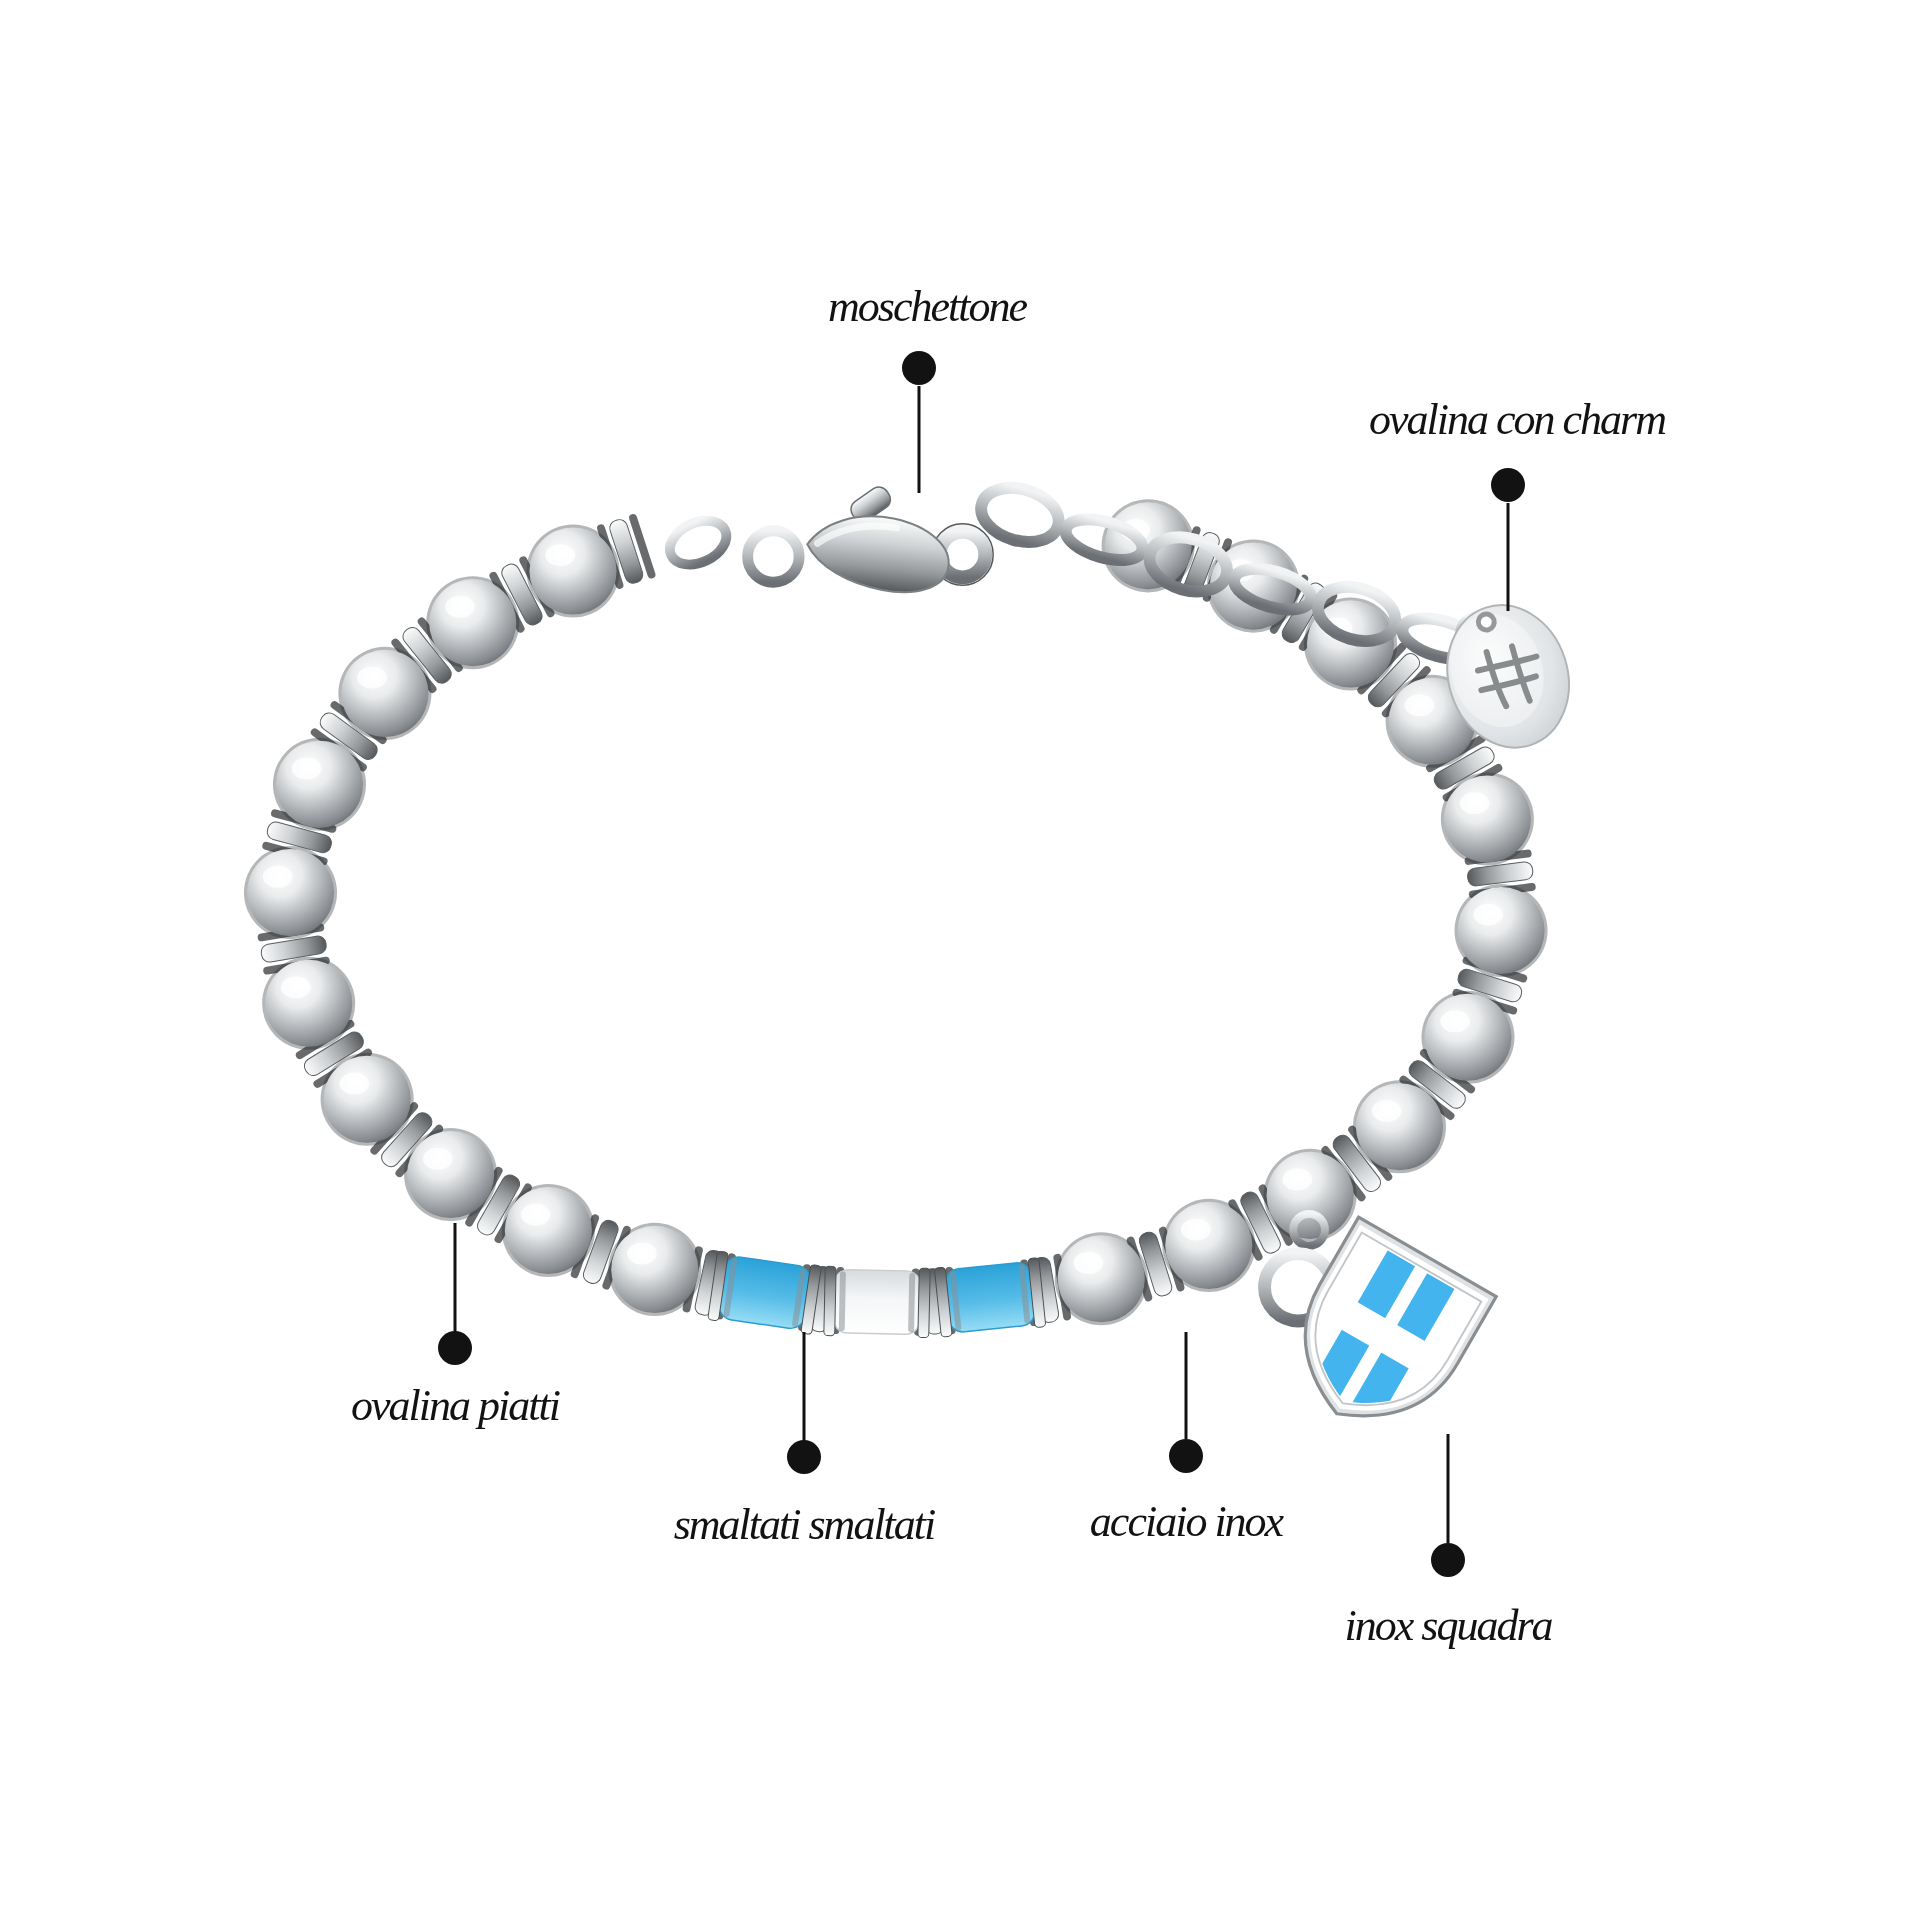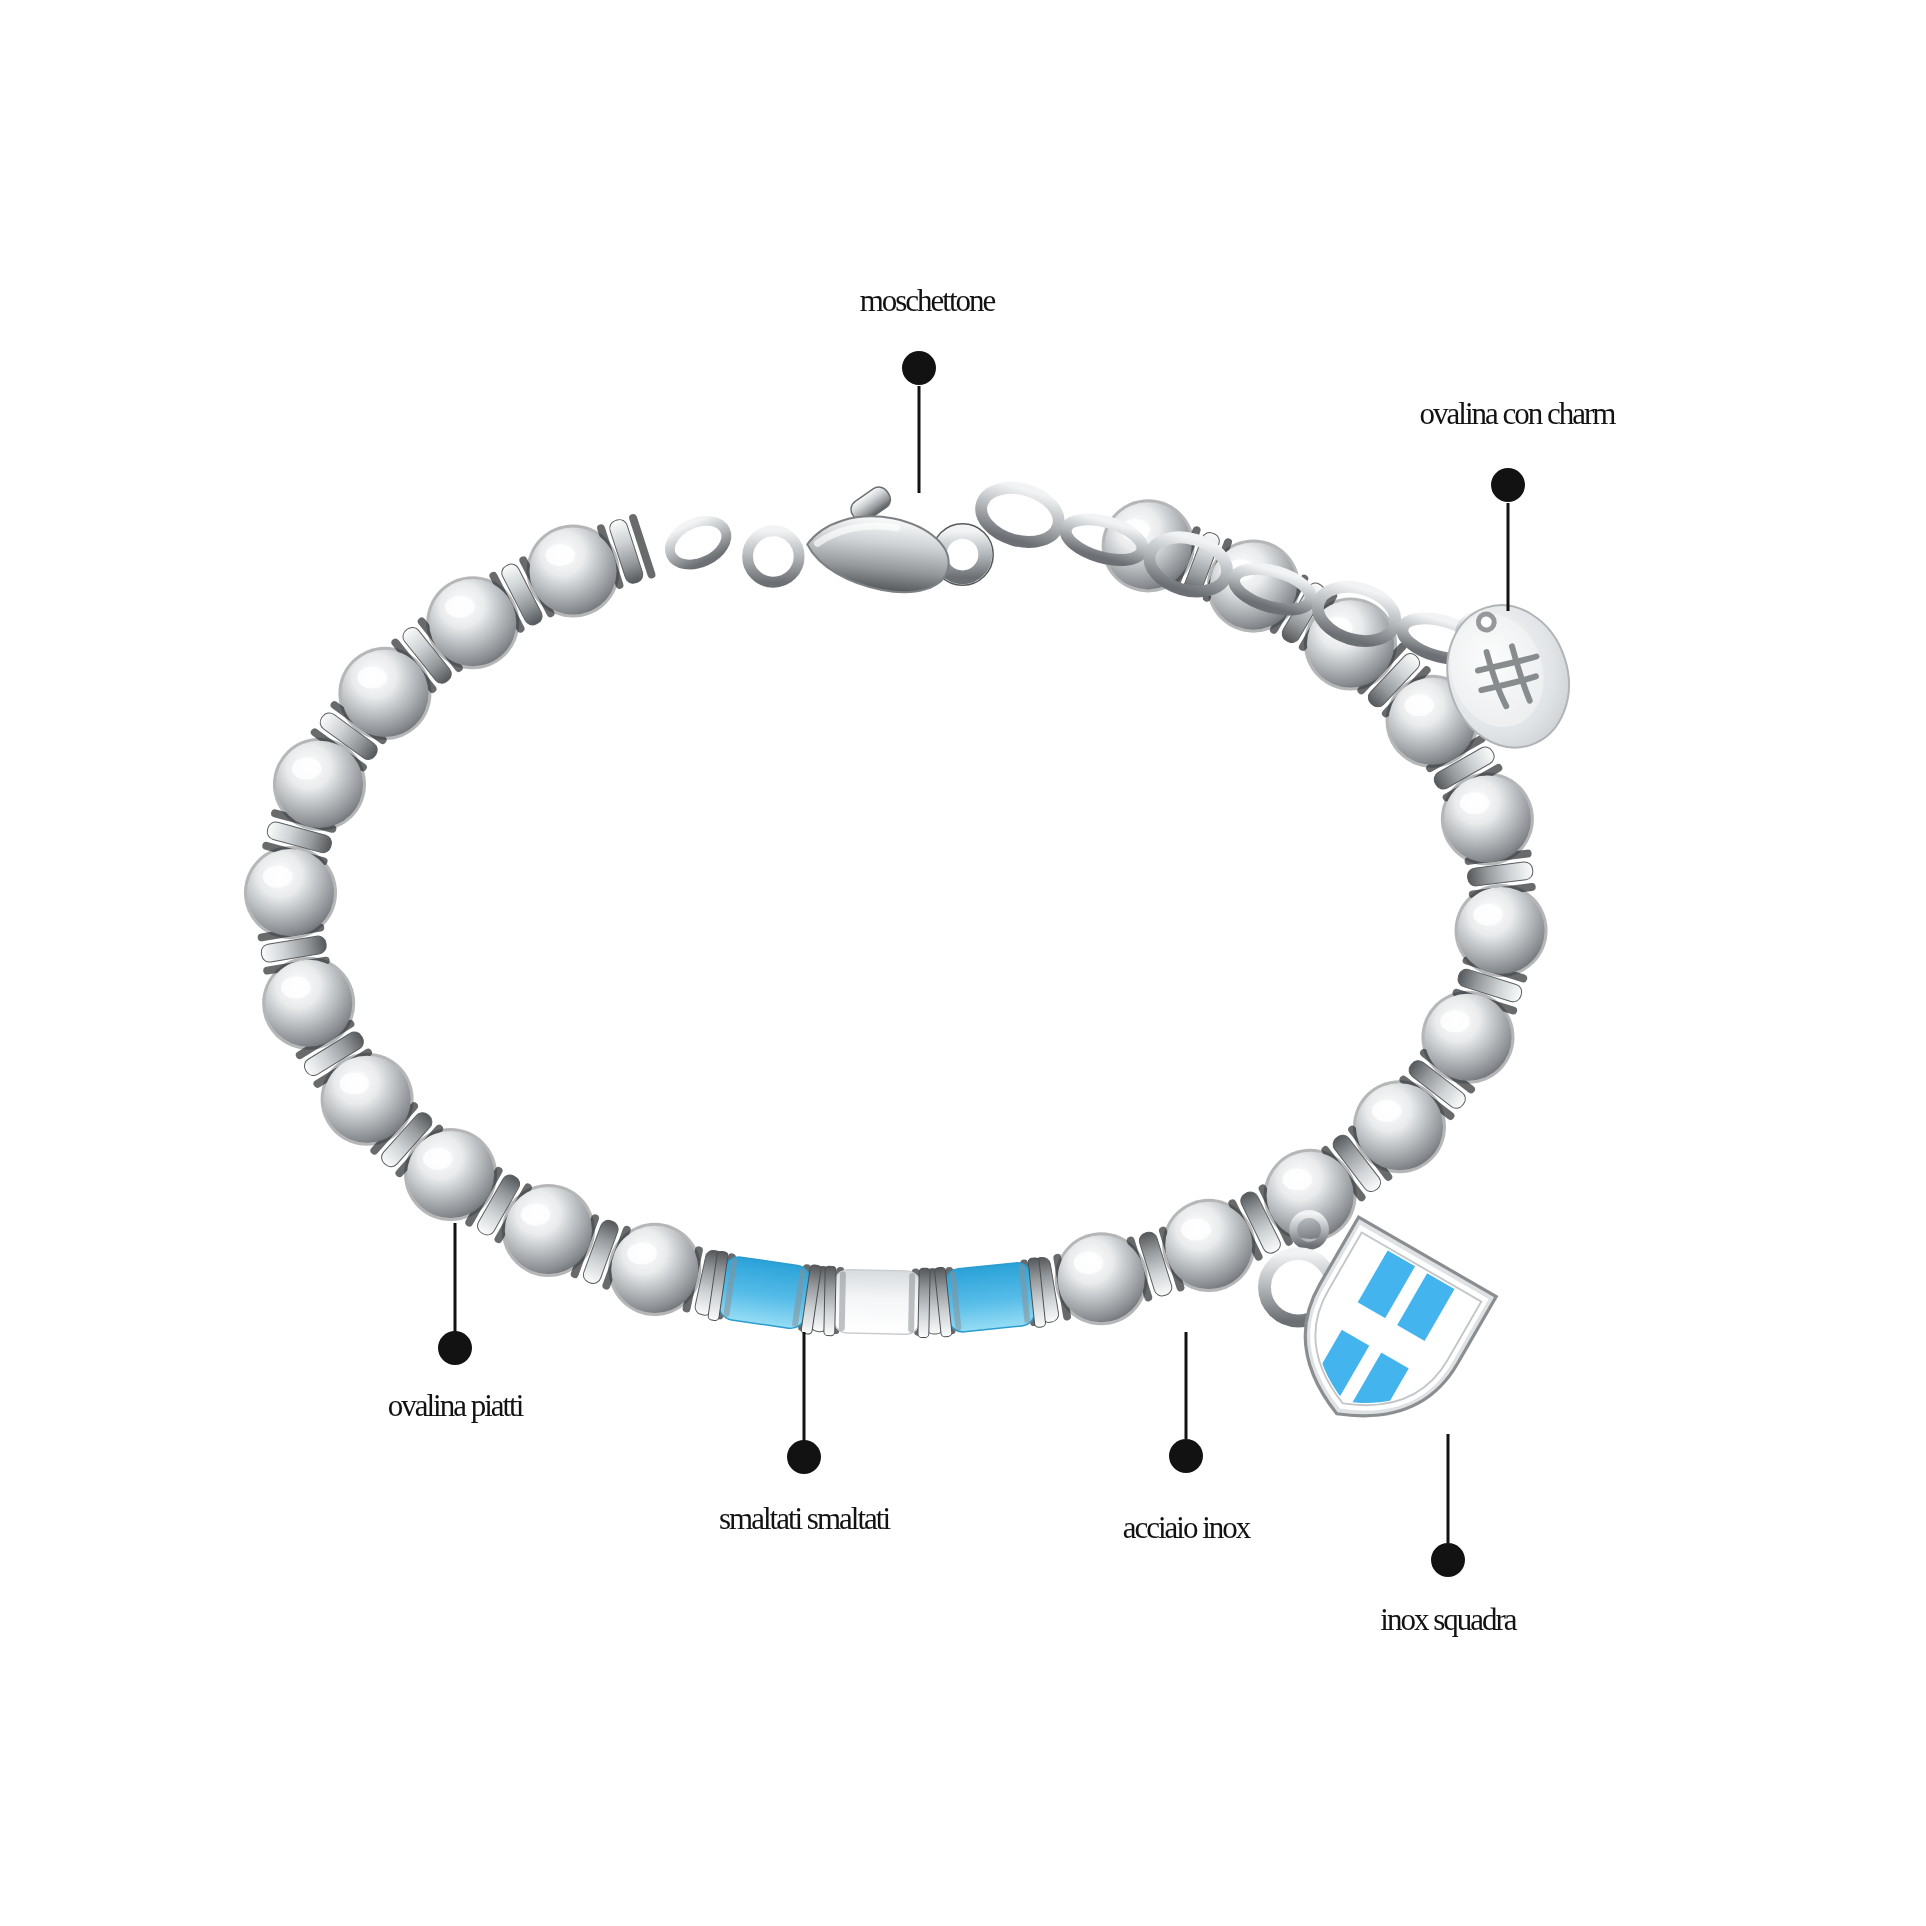--- a/index.html
+++ b/index.html
@@ -1,21 +1,21 @@
 <!DOCTYPE html>
 <html style="--ink: #121212;"><head>
 <meta charset="utf-8">
 <style>
   html,body{margin:0;padding:0;background:#ffffff;}
   :root{--ink:#121212;}
   .stage{position:relative;width:1927px;height:1927px;background:#ffffff;overflow:hidden;
          font-family:"Liberation Serif","DejaVu Serif",serif;}
   .stage svg{position:absolute;left:0;top:0;}
-  .lbl{position:absolute;transform:translateX(-50%);font-size:31px;letter-spacing:-2px;
-       color:var(--ink);white-space:nowrap;line-height:1;text-align:left;}
+  .lbl{position:absolute;transform:translateX(-50%);font-size:44px;letter-spacing:-2px;
+       color:var(--ink);white-space:nowrap;line-height:1;text-align:left;font-style:italic;}
   .lbl.two{line-height:67px;}
   .dot{position:absolute;width:34px;height:34px;border-radius:50%;background:var(--ink);
        transform:translate(-50%,-50%);}
   .cline{position:absolute;width:3px;background:var(--ink);transform:translateX(-50%);}
 
   
   #lbl-moschettone{left:927px;top:285px;}
   #dot-moschettone{left:919px;top:368px;}
   #line-moschettone{left:919px;top:386px;height:107px;}
   
@@ -24,21 +24,21 @@
   #line-ovalina{left:1508px;top:503px;height:108px;}
   
   #lbl-sfere{left:455px;top:1372px;}
   #dot-sfere{left:455px;top:1348px;}
   #line-sfere{left:455px;top:1223px;height:109px;}
   
   #lbl-barilotti{left:804px;top:1503px;}
   #dot-barilotti{left:804px;top:1457px;}
   #line-barilotti{left:804px;top:1332px;height:109px;}
   
-  #lbl-acciaio{left:1186px;top:1500px;margin-top:12px;}
+  #lbl-acciaio{left:1186px;top:1500px;}
   #dot-acciaio{left:1186px;top:1456px;}
   #line-acciaio{left:1186px;top:1332px;height:107px;}
   
   #lbl-charm{left:1448px;top:1604px;}
   #dot-charm{left:1448px;top:1560px;}
   #line-charm{left:1448px;top:1434px;height:109px;}
 </style>
 </head>
 <body>
 

